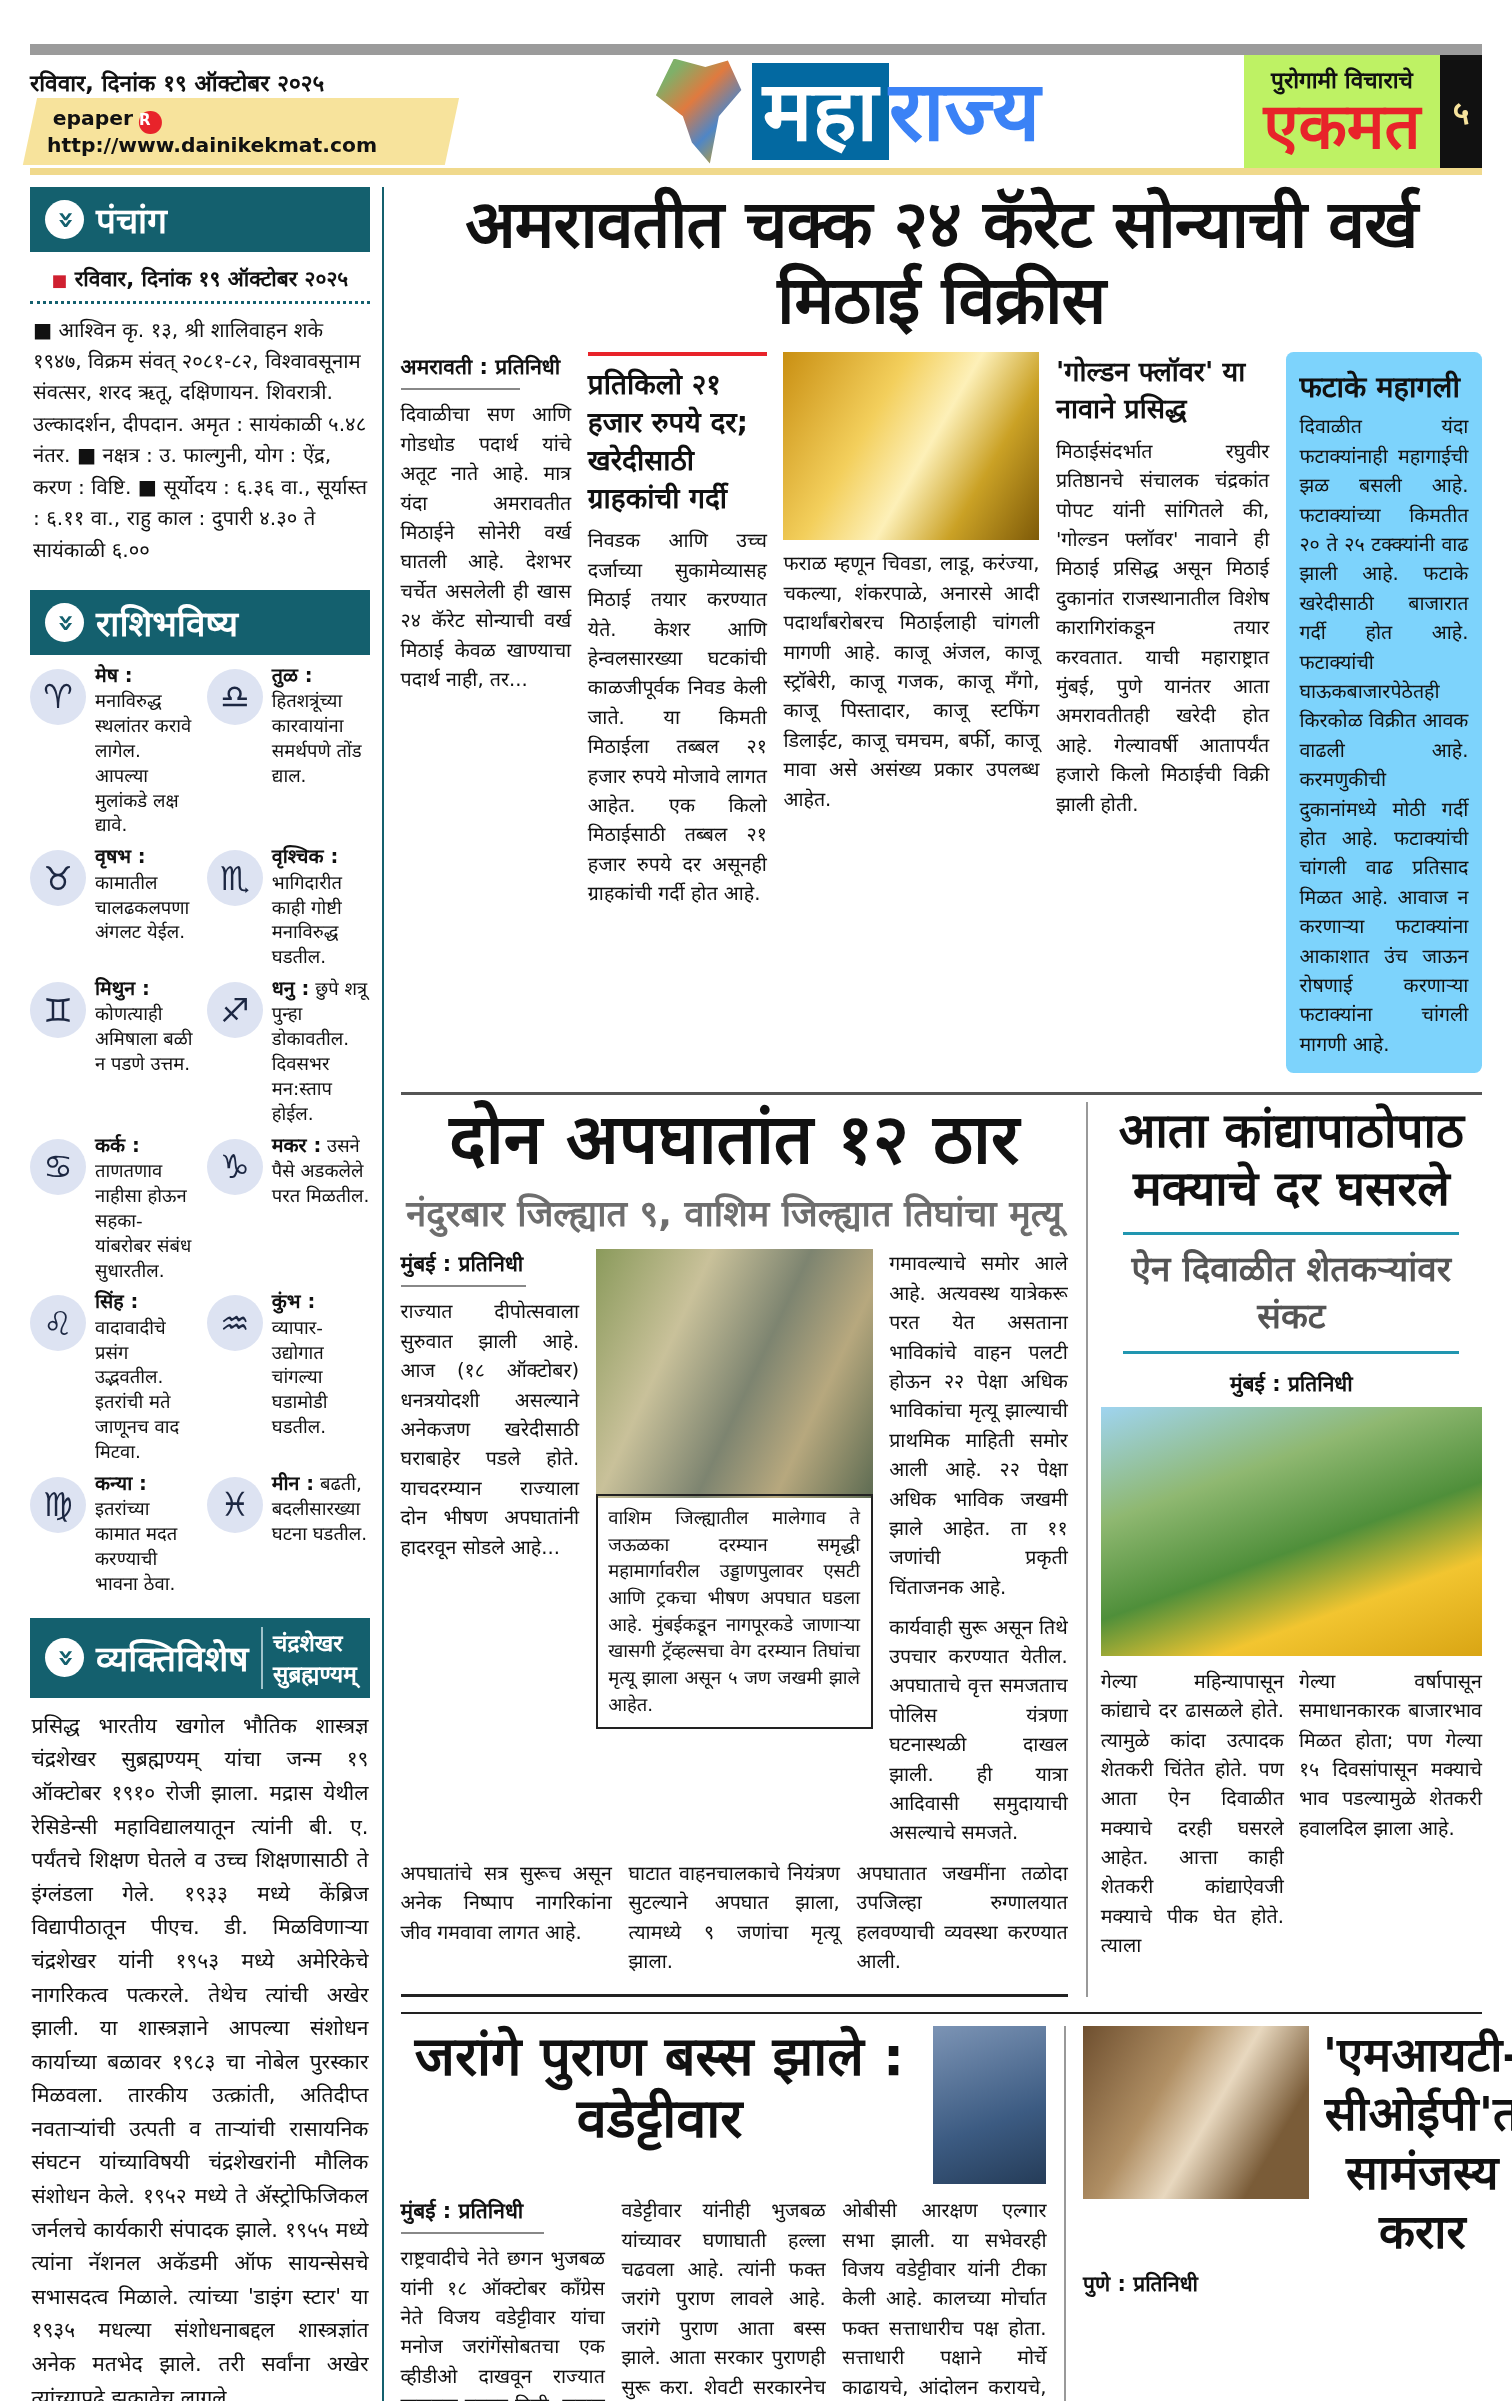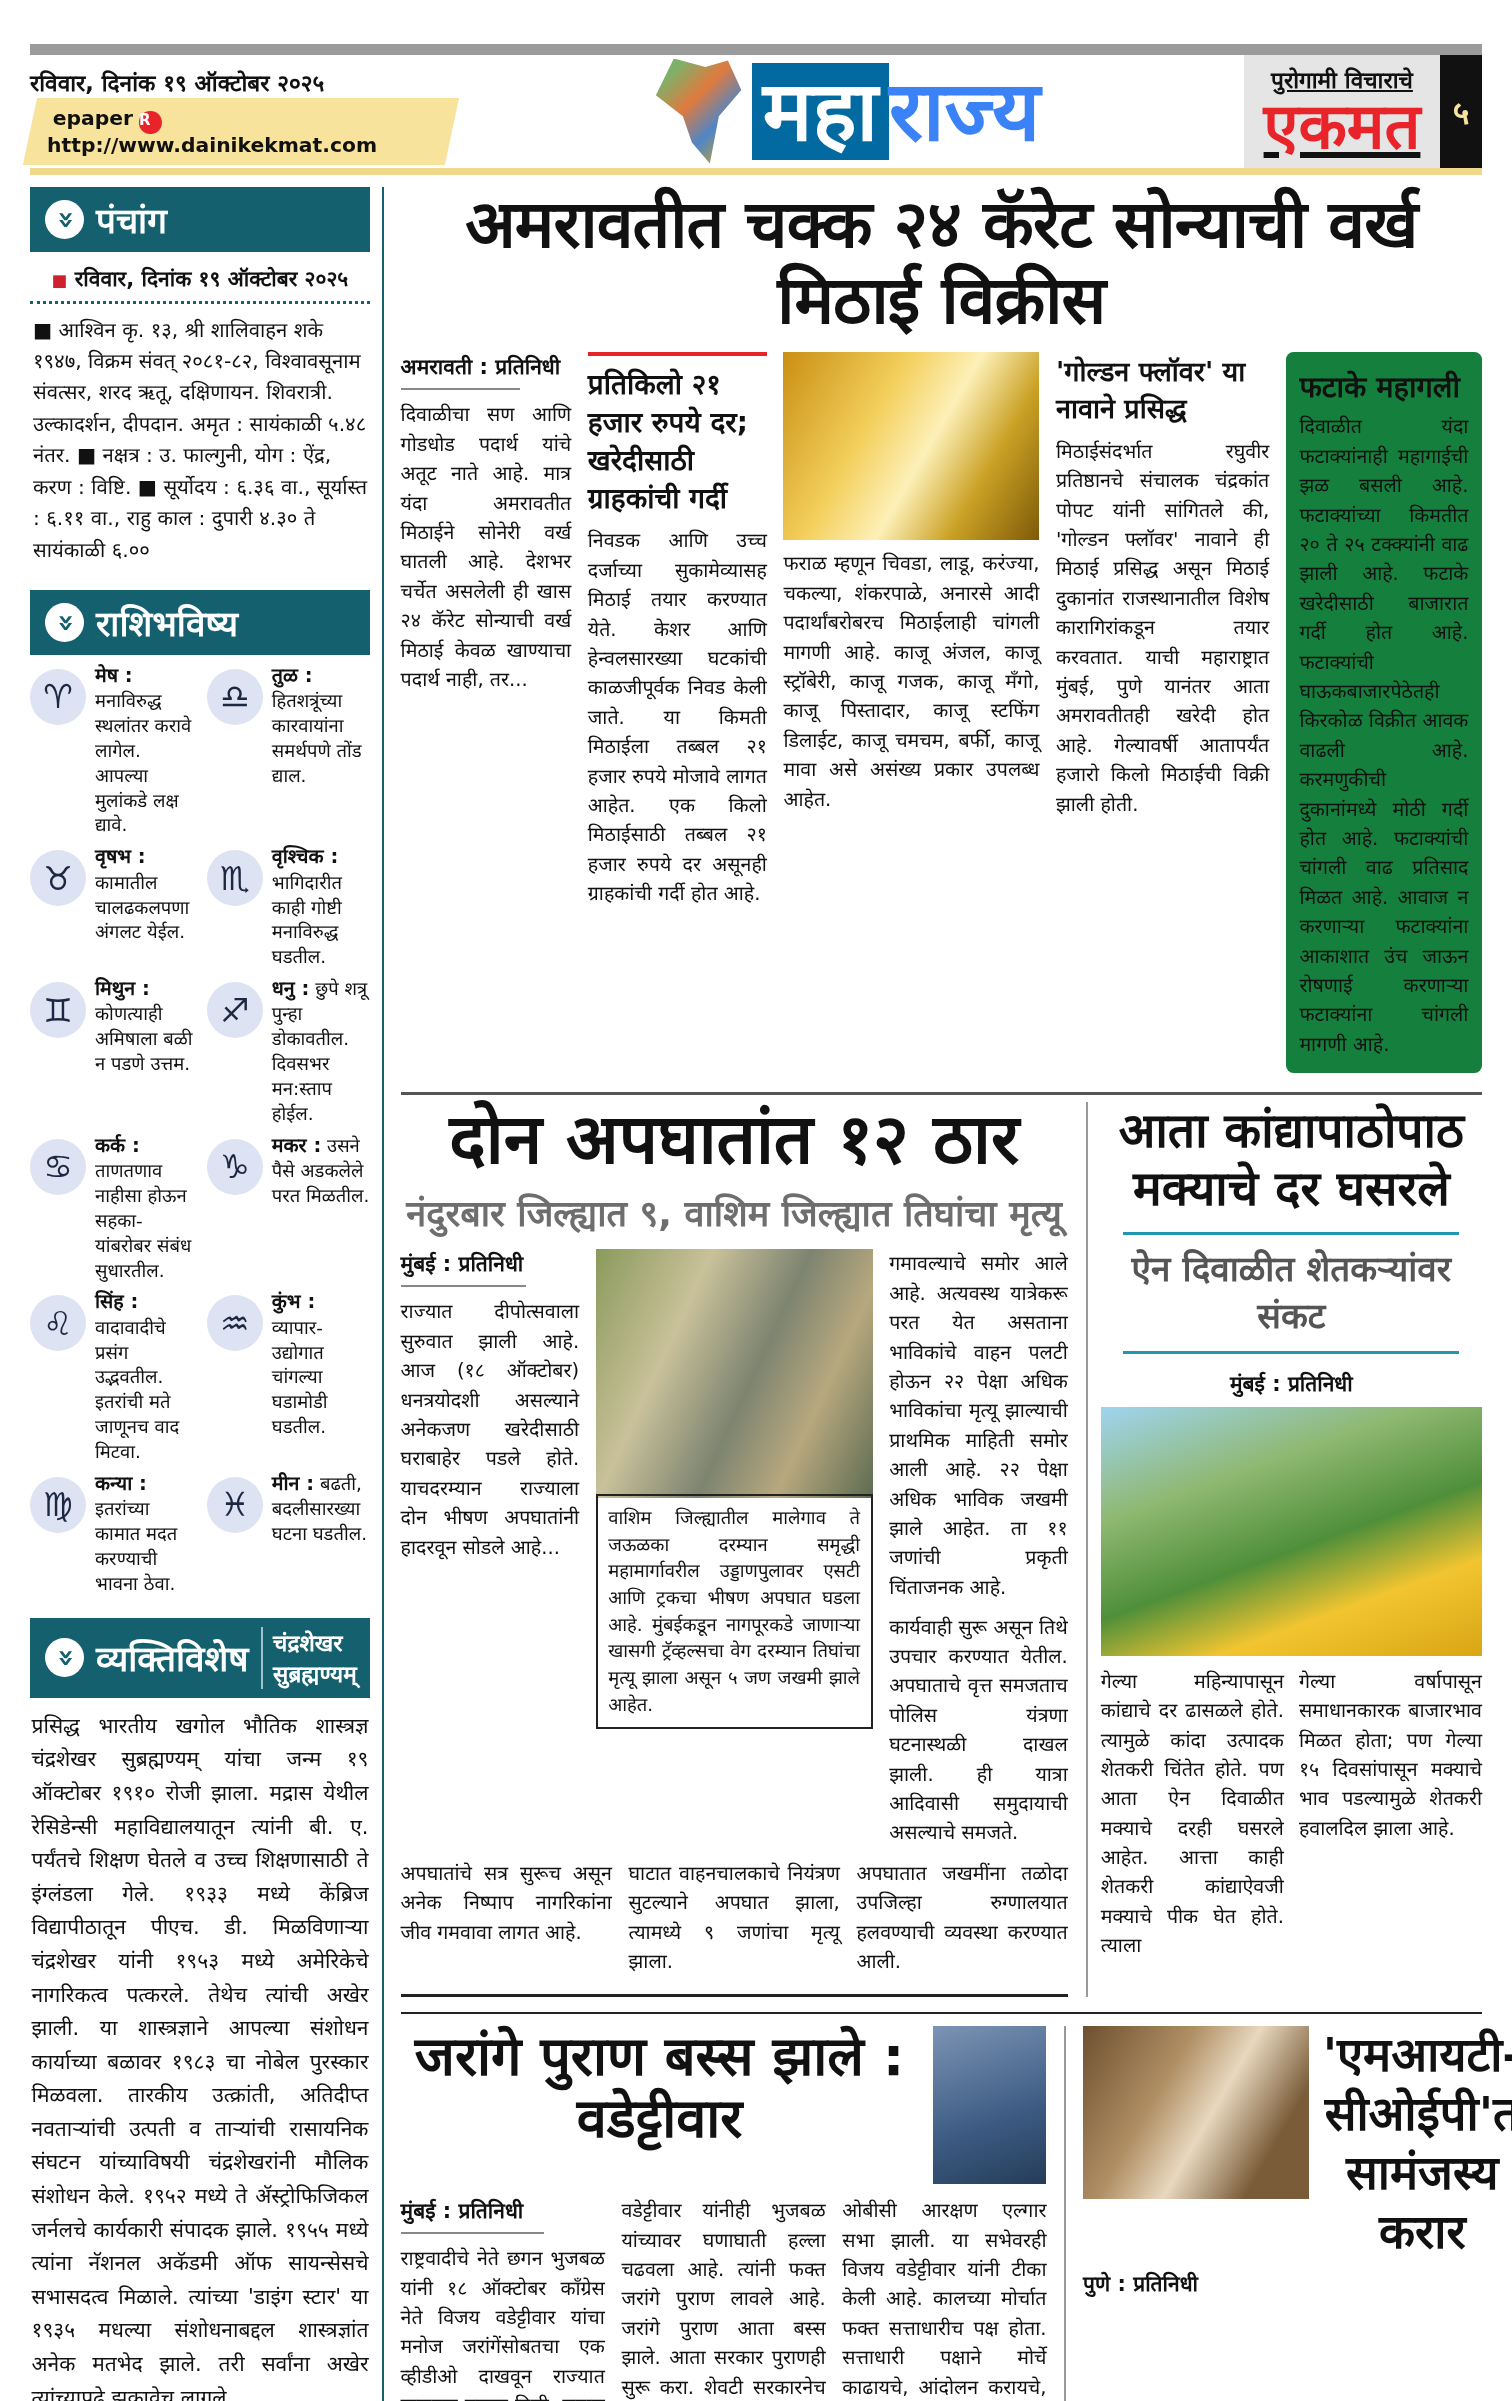--- a/index.html
+++ b/index.html
@@ -13,21 +13,21 @@
   .edition-date { font-weight:bold; font-size:22.6px; }
   .epaper { background:#f7e39c; padding:7.5px 19.6px; font-size:20.3px; font-weight:bold; width:fit-content; transform:skewX(-12deg); }
   .epaper > span { display:inline-block; transform:skewX(12deg); }
   .r-icon { background:#e8232a; color:#fff; border-radius:50%; width:22.6px; height:22.6px; display:inline-flex; align-items:center; justify-content:center; font-size:15px; }
   .hdr-center { display:flex; align-items:center; gap:6px; }
   .map-graphic { width:90px; height:105px; background:linear-gradient(135deg,#7fb069 15%,#e07a3f 40%,#4f86c6 65%,#c9a227 90%); clip-path:polygon(20% 0,55% 8%,80% 2%,95% 30%,70% 55%,60% 100%,40% 80%,30% 55%,0 35%); }
   .masthead-title { font-size:83px; font-weight:900; line-height:1; }
   .masthead-title .red { color:#e8232a; background:#0369a1; color:#fff; padding:0 11px; }
   .masthead-title .gray { color:#3b82f6; }
   .hdr-right { display:flex; }
-  .brand-box { background:#e5e5e5; padding:10.5px 19.6px; text-align:center; display:flex; flex-direction:column; justify-content:center;text-decoration:underline; }
+  .brand-box { background:#bef264; padding:10.5px 19.6px; text-align:center; display:flex; flex-direction:column; justify-content:center; }
   .brand-tagline { font-weight:bold; font-size:22.6px; }
   .brand-name { color:#e8232a; font-weight:900; font-size:63px; line-height:1; }
   .pageno-strip { background:#111; color:#f7e39c; width:42px; display:flex; align-items:center; justify-content:center; font-size:32px; font-weight:bold; }
   .yellow-rule { height:7.5px; background:#f0d98c; margin:0 30px; }
 
   
   .content { display:flex; gap:16.6px; margin:12px 30px 0 30px; }
   aside.sidebar { width:354px; flex:none; border-right:2.3px solid #14606e; padding-right:12px; }
   main.mainarea { flex:1; min-width:0; }
 
@@ -50,21 +50,21 @@
   
   .headline-xl { font-size:66px; font-weight:900; text-align:center; line-height:1.15; letter-spacing:-0.8px; }
   .byline { font-weight:bold; font-size:21px; }
   .byline-rule { border-bottom:2.3px solid #888; width:70%; margin:7.5px 0 10.5px 0; }
   .bodytext { font-size:19.6px; line-height:1.5; text-align:justify; }
 
   .gold-band { display:grid; grid-template-columns:1fr 1.05fr 1.5fr 1.25fr 1.15fr; gap:16.6px; margin-top:13.6px; }
   .red-top-box { border-top:4.5px solid #e8232a; font-size:28px; font-weight:900; padding-top:7.5px; margin-bottom:10.5px; }
   .gold-photo { height:188px; background:linear-gradient(120deg,#c98f12,#f3cf5c 35%,#fdf0b8 55%,#caa125 75%,#7e5a08); }
   .sub2 { font-size:27px; font-weight:900; margin-bottom:10.5px; }
-  .gray-box { background:#15803d; border-radius:7.5px; padding:13.6px; }
+  .gray-box { background:#7dd3fc; border-radius:7.5px; padding:13.6px; }
   .gray-box h3 { font-size:29px; font-weight:900; margin-bottom:7.5px; }
   .thin-rule { height:2.3px; background:#555; margin:19.6px 0 6px 0; }
 
   .band2 { display:flex; gap:18px; margin-top:7.5px; }
   .accident { flex:1.75; min-width:0; }
   .accident-grid { display:grid; grid-template-columns:1fr 1.55fr 1fr; gap:16.6px; margin-top:12px; }
   .headline-xxl { font-size:69px; font-weight:900; text-align:center; line-height:1.1; }
   .subhead-gray { text-align:center; color:#6e6e6e; font-weight:900; font-size:36px; margin-top:10.5px; }
   .accident-photo { height:249px; background:linear-gradient(115deg,#8a9a5b,#c9c19a 30%,#7d8470 55%,#b7a87e 75%,#5d6b52); }
   .caption-box { border:2.3px solid #222; padding:9px 10.5px; margin-top:-4.5px; }

